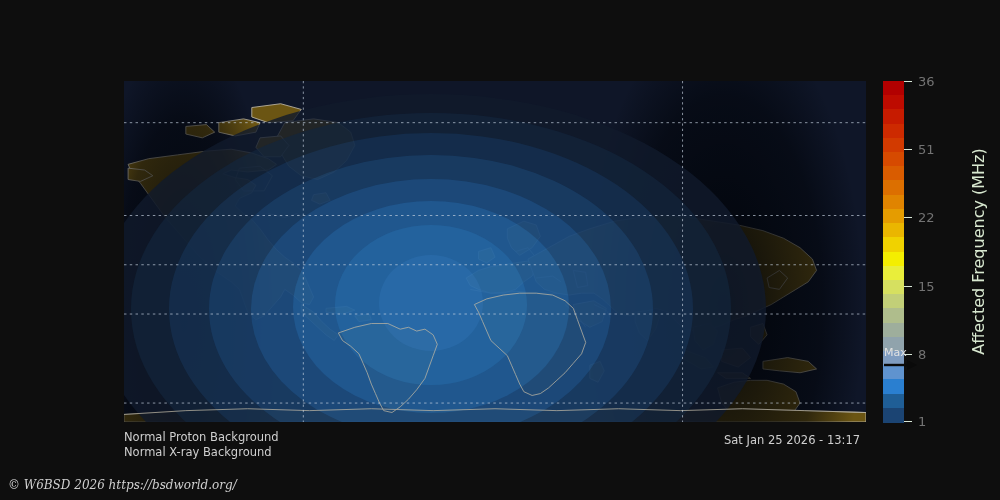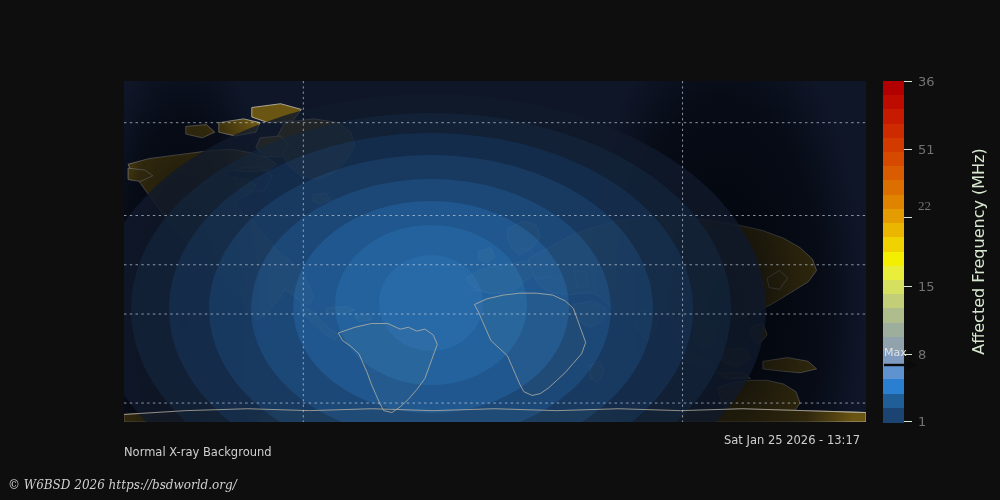--- a/index.html
+++ b/index.html
@@ -320,36 +320,37 @@
         <div style="position: absolute; left: 0px; width: 21px; background: rgb(42, 127, 208); top: 298.375px; height: 14.8083px;"></div>
         <div style="position: absolute; left: 0px; width: 21px; background: rgb(31, 94, 150); top: 312.583px; height: 14.8083px;"></div>
         <div style="position: absolute; left: 0px; width: 21px; background: rgb(27, 68, 115); top: 326.792px; height: 14.8083px;"></div>
       </div>
     <div id="cbar-ticks">
         <div class="cb-tick" style="top: 0px;"></div>
         <div class="cb-lab" style="top: 0px;">36</div>
         <div class="cb-tick" style="top: 68.2px;"></div>
         <div class="cb-lab" style="top: 68.2px;">51</div>
         <div class="cb-tick" style="top: 136.4px;"></div>
-        <div class="cb-lab" style="top: 125px; font-family: Liberation Serif, serif;">22</div>
+        <div class="cb-lab" style="top: 136px;">22</div>
         <div class="cb-tick" style="top: 204.6px;"></div>
         <div class="cb-lab" style="top: 204.6px;">15</div>
         <div class="cb-tick" style="top: 272.8px;"></div>
         <div class="cb-lab" style="top: 272.8px;">8</div>
         <div class="cb-tick" style="top: 340px;"></div>
         <div class="cb-lab" style="top: 340px;">1</div>
       </div>
   </div>
   <div id="max-marker" style="top: 346.8px;">
     <div id="max-text">Max</div>
     <svg width="40" height="14" viewBox="0 0 40 14" style="position:absolute;left:0;top:11px">
       <line x1="1" y1="7" x2="26" y2="7" stroke="#0a0a0a" stroke-width="2.4"></line>
       <polygon points="24,2 34,7 24,12" fill="#0a0a0a"></polygon>
     </svg>
   </div>
   <div id="cbar-axis-holder">
     <div id="cbar-axis-label" style="left:968px; top:422px;">Affected Frequency (MHz)</div>
   </div>
 
+  <div class="foot" id="foot-proton">Normal Proton Background</div>
   <div class="foot" id="foot-xray">Normal X-ray Background</div>
   <div class="foot" id="foot-date">Sat Jan 25 2026 - 13:17</div>
   <div id="copyright">© W6BSD 2026 https://bsdworld.org/</div>
 </div>
 
 </body></html>

